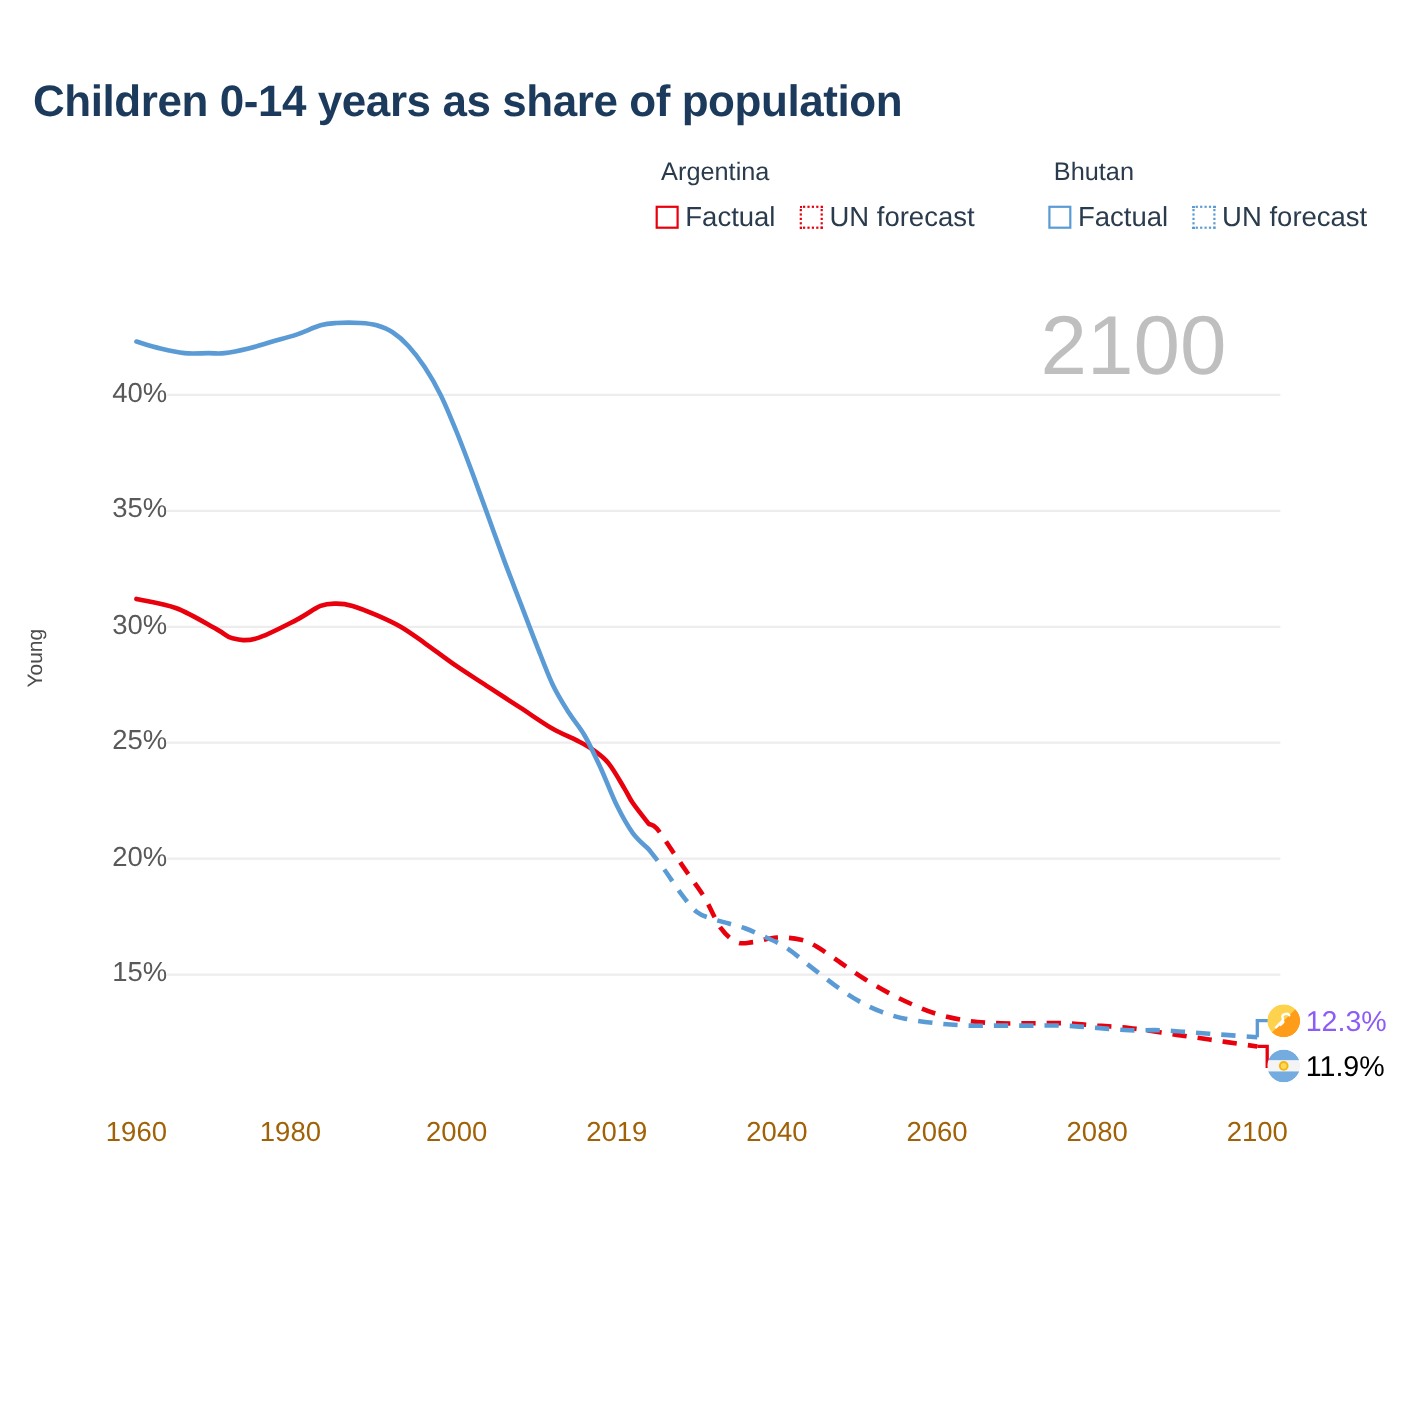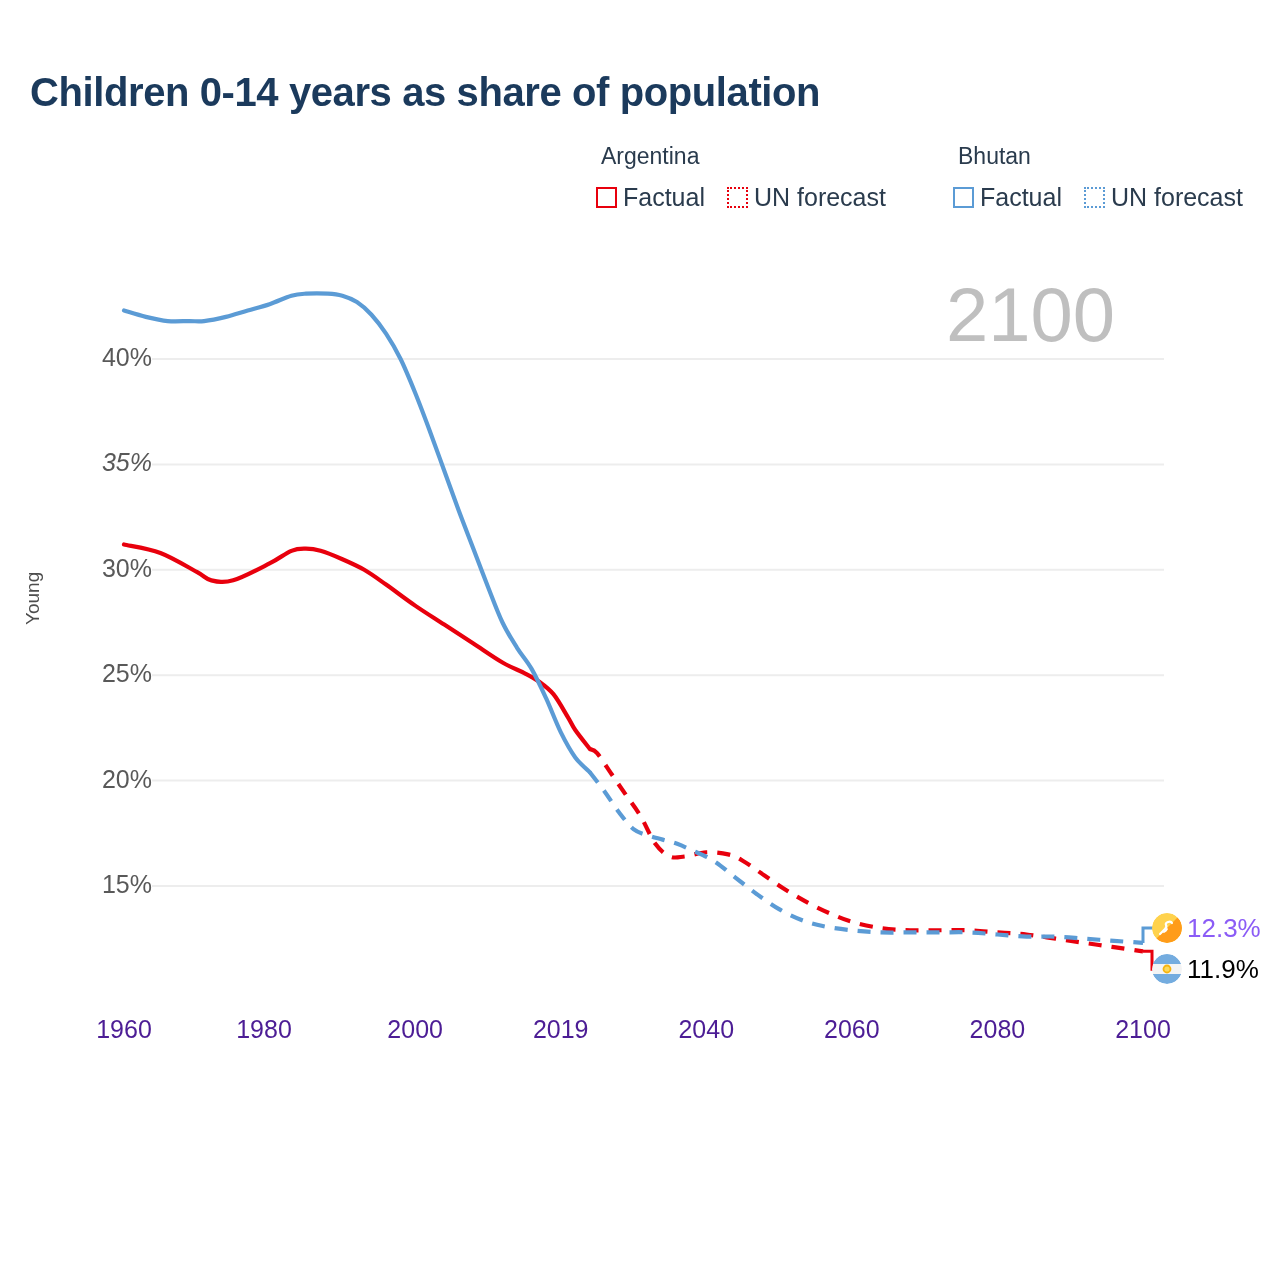--- a/index.html
+++ b/index.html
@@ -135,21 +135,21 @@
   .ytick-wrap {
     position: absolute;
     left: 60px;
     width: 92px;
     height: 0;
   }
   .xtick {
     position: absolute;
     text-align: center;
     font-size: 25px;
-    color: #4c1d95;
+    color: #a16207;
     white-space: nowrap;
     transform: translateX(-50%);
   }
 
   
   .end-label {
     position: absolute;
     display: flex;
     flex-direction: row;
     align-items: center;
@@ -245,21 +245,21 @@
       </svg>
   </div>
 
   <div class="y-axis-title">Young</div>
 
   <div id="ytick-layer">
       <div class="ytick-wrap" style="top: 359px;">
         <div class="ytick" style="top: -16px;">40%</div>
       </div>
       <div class="ytick-wrap" style="top: 464.4px;">
-        <div class="ytick" style="top: -16px; font-style: italic;">35%</div>
+        <div class="ytick" style="top: -16px;">35%</div>
       </div>
       <div class="ytick-wrap" style="top: 569.8px;">
         <div class="ytick" style="top: -16px;">30%</div>
       </div>
       <div class="ytick-wrap" style="top: 675.2px;">
         <div class="ytick" style="top: -16px;">25%</div>
       </div>
       <div class="ytick-wrap" style="top: 780.6px;">
         <div class="ytick" style="top: -16px;">20%</div>
       </div>

